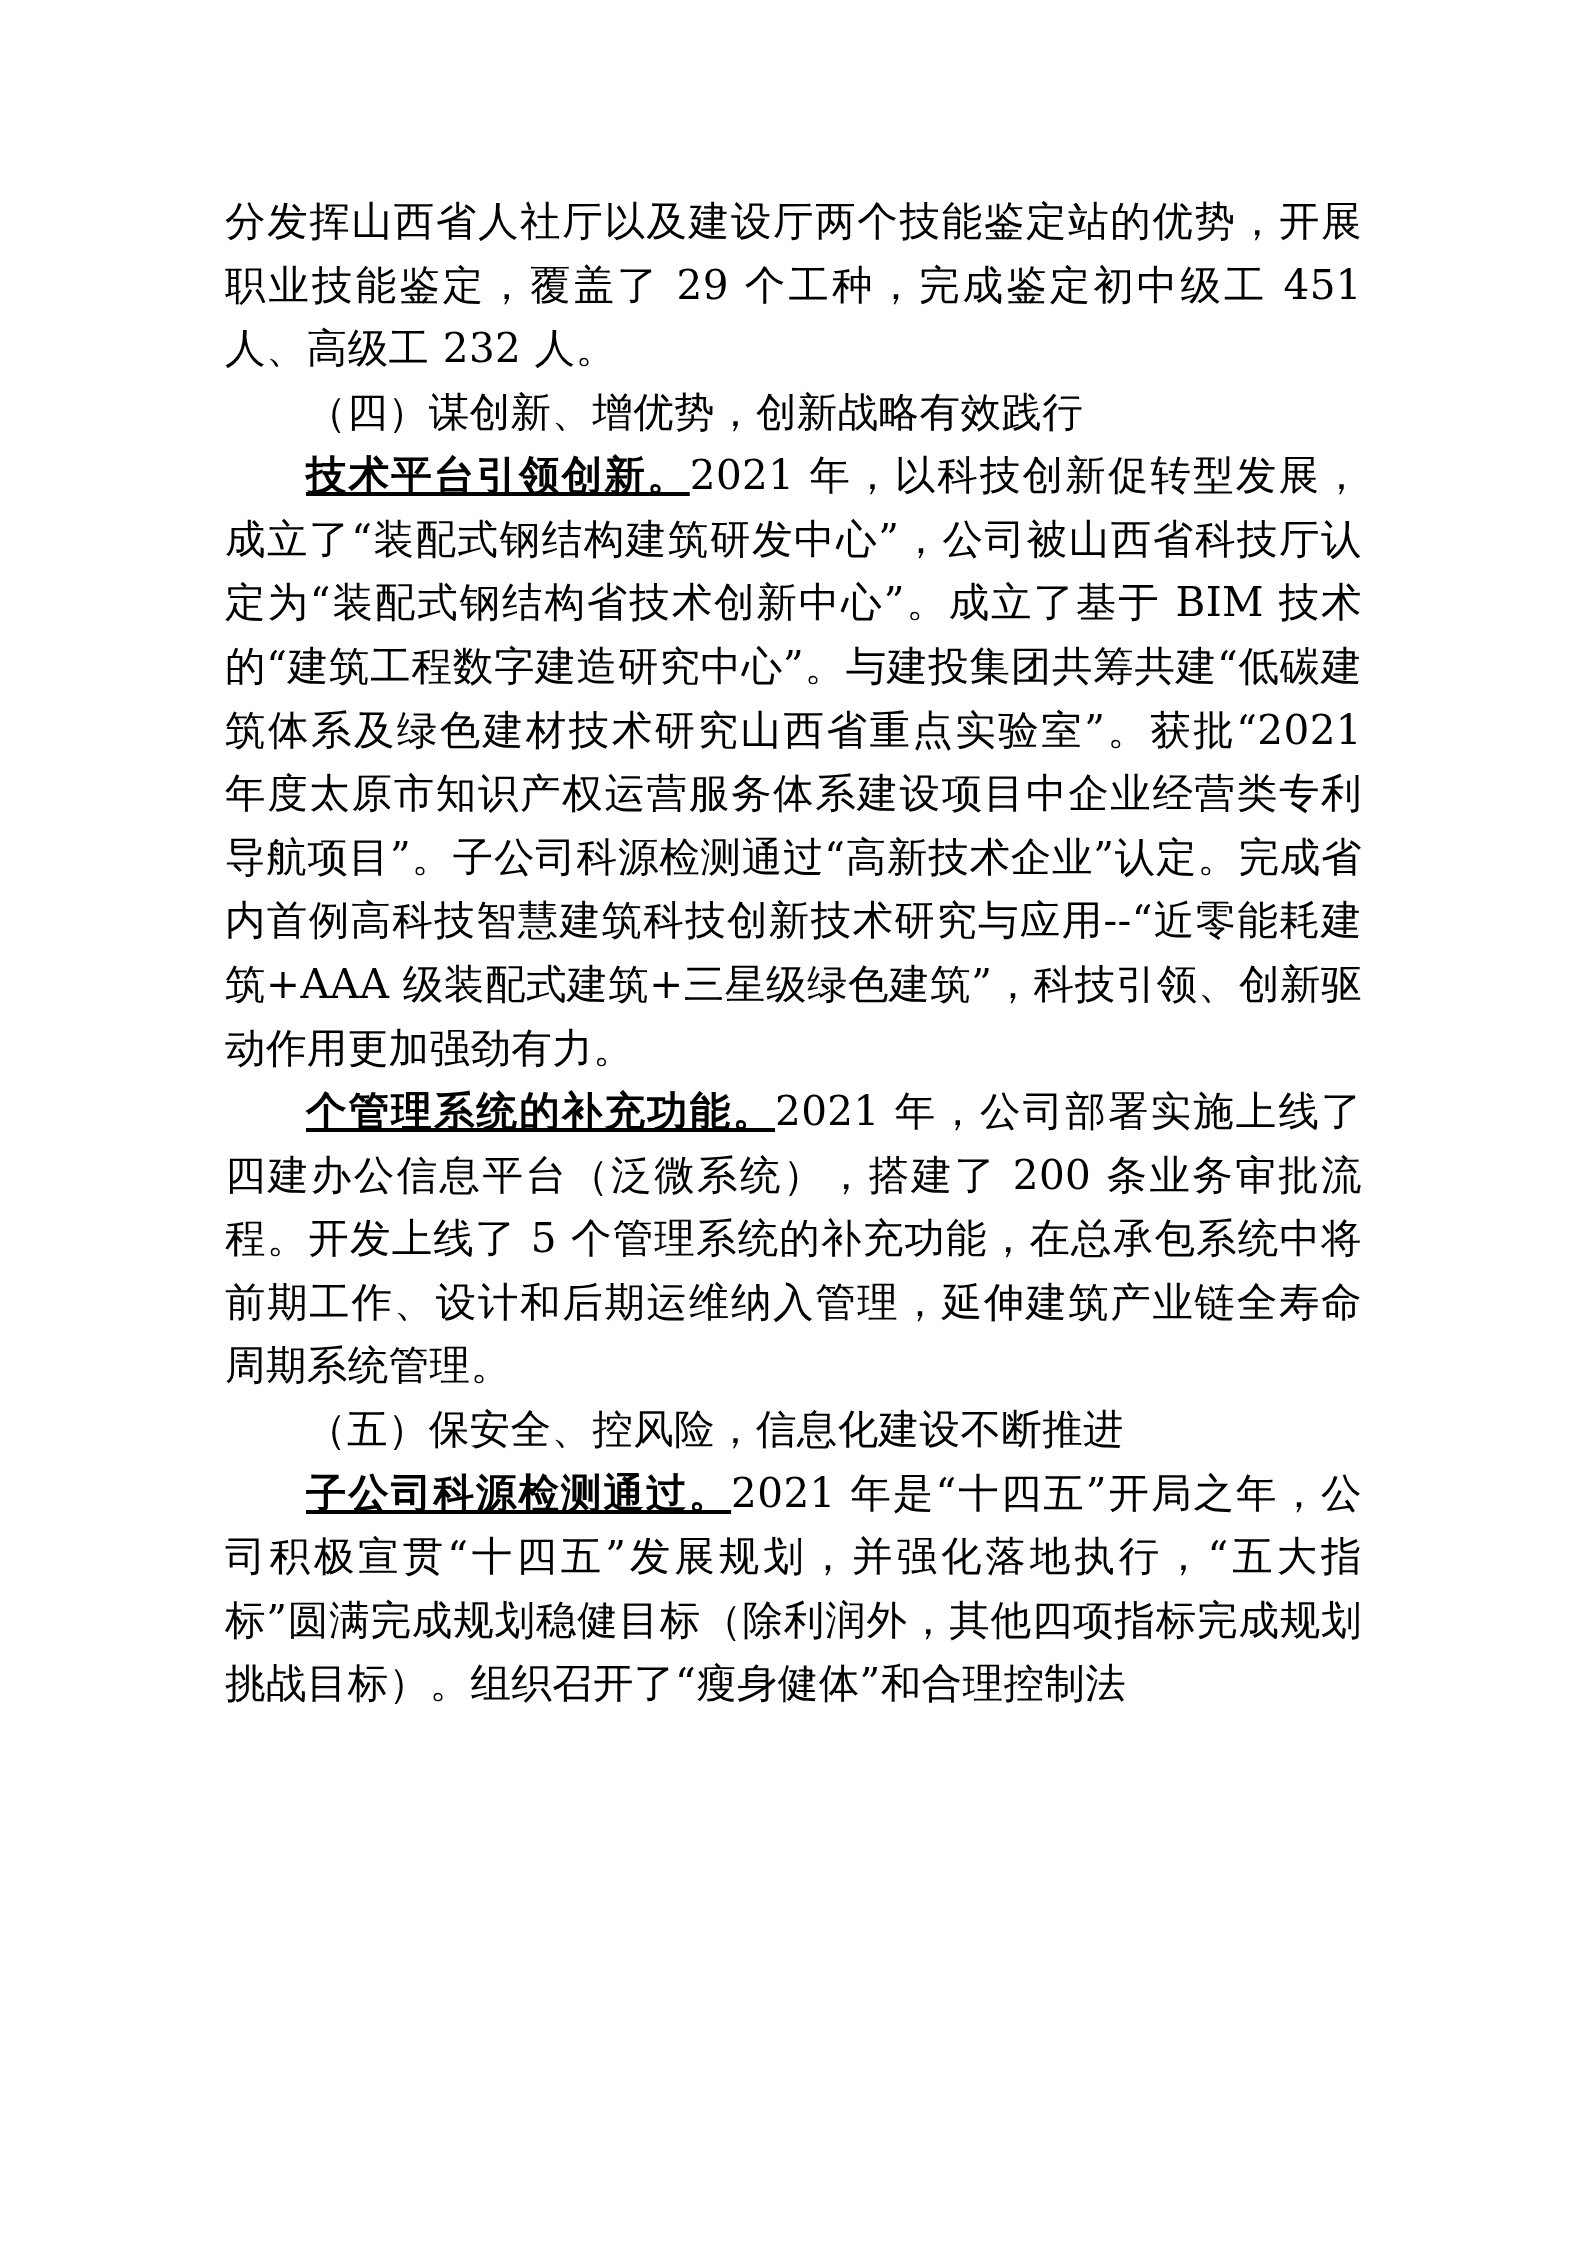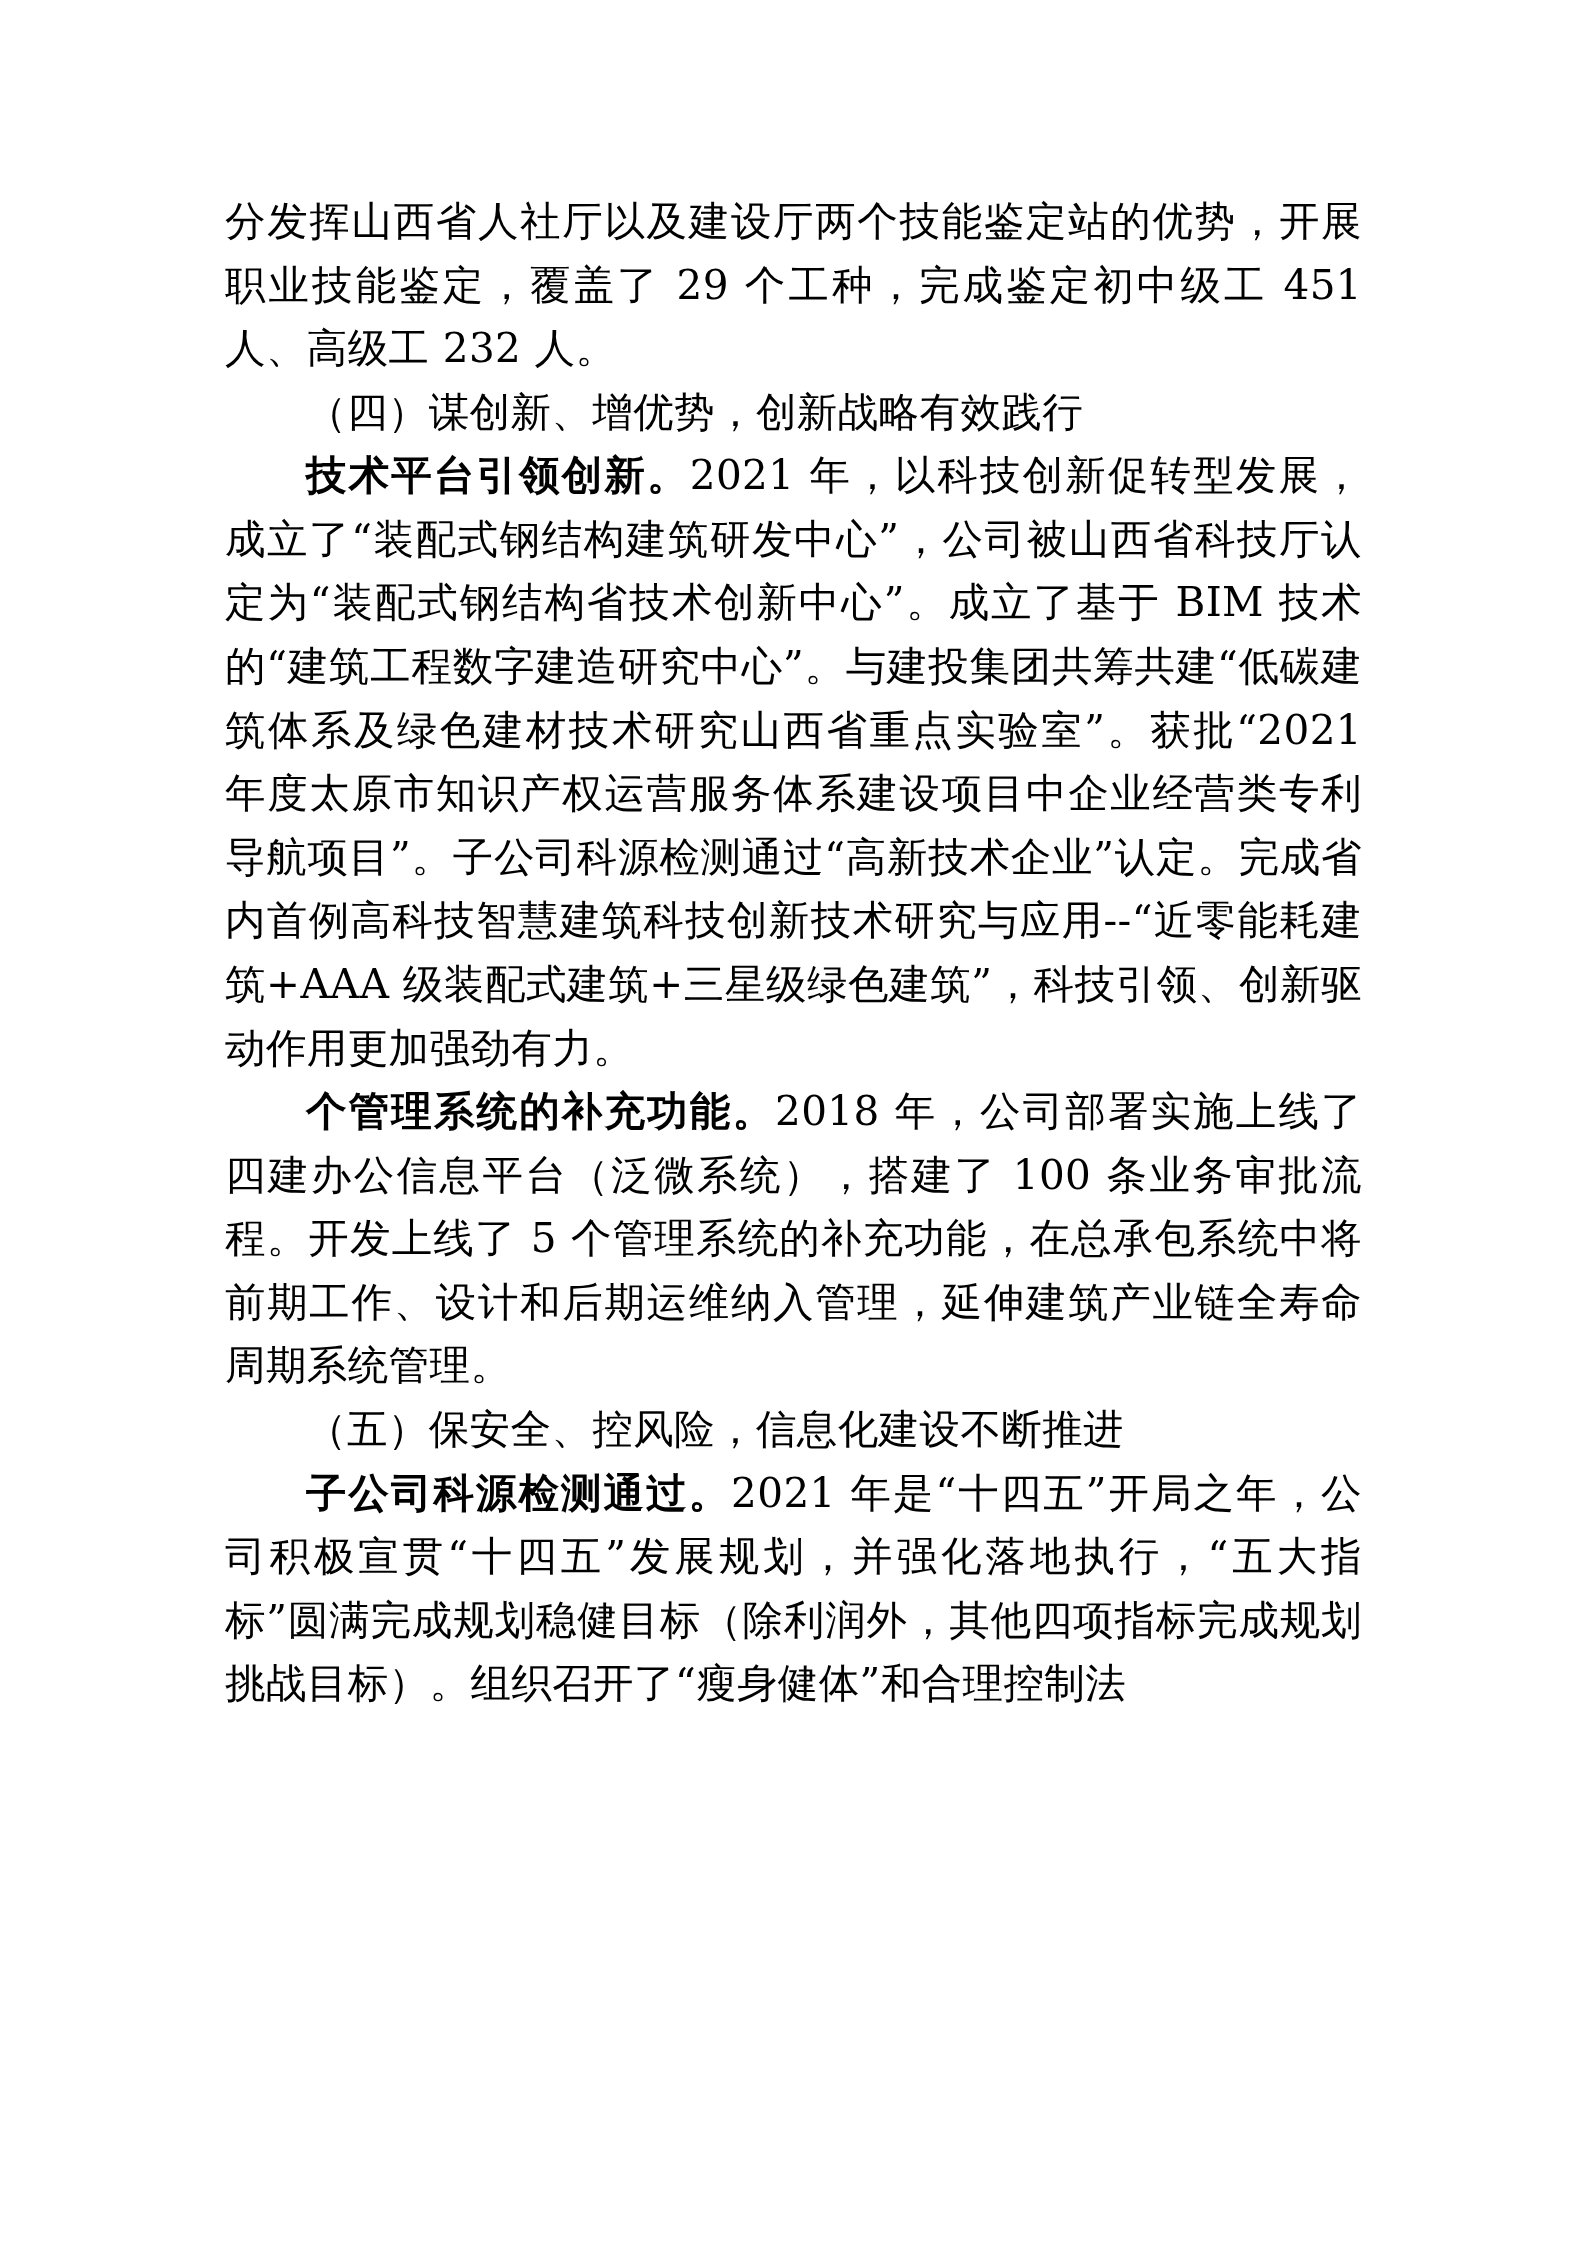--- a/index.html
+++ b/index.html
@@ -26,39 +26,40 @@
   }
   .para {
     margin: 0 0 0 0;
     text-indent: 0;
   }
   .para.indent {
     text-indent: 2em;
   }
   .lead {
     font-weight: bold;
+    text-decoration: underline;
   }
   .heading {
     text-indent: 2em;
     font-weight: normal;
     margin: 0;
   }
 </style>
 </head>
 <body>
 
 <div class="page">
   <div class="doc-body">
 
     <p class="para">分发挥山西省人社厅以及建设厅两个技能鉴定站的优势，开展职业技能鉴定，覆盖了 29 个工种，完成鉴定初中级工 451 人、高级工 232 人。</p>
 
     <p class="heading">（四）谋创新、增优势，创新战略有效践行</p>
 
     <p class="para indent"><span class="lead">技术平台引领创新。</span><span>2021 年，以科技创新促转型发展，成立了“装配式钢结构建筑研发中心”，公司被山西省科技厅认定为“装配式钢结构省技术创新中心”。成立了基于 BIM 技术的“建筑工程数字建造研究中心”。与建投集团共筹共建“低碳建筑体系及绿色建材技术研究山西省重点实验室”。获批“2021 年度太原市知识产权运营服务体系建设项目中企业经营类专利导航项目”。子公司科源检测通过“高新技术企业”认定。完成省内首例高科技智慧建筑科技创新技术研究与应用--“近零能耗建筑+AAA 级装配式建筑+三星级绿色建筑”，科技引领、创新驱动作用更加强劲有力。</span></p>
 
-    <p class="para indent"><span class="lead">个管理系统的补充功能。</span><span>2018 年，公司部署实施上线了四建办公信息平台（泛微系统），搭建了 100 条业务审批流程。开发上线了 5 个管理系统的补充功能，在总承包系统中将前期工作、设计和后期运维纳入管理，延伸建筑产业链全寿命周期系统管理。</span></p>
+    <p class="para indent"><span class="lead">个管理系统的补充功能。</span><span>2021 年，公司部署实施上线了四建办公信息平台（泛微系统），搭建了 200 条业务审批流程。开发上线了 5 个管理系统的补充功能，在总承包系统中将前期工作、设计和后期运维纳入管理，延伸建筑产业链全寿命周期系统管理。</span></p>
 
     <p class="heading">（五）保安全、控风险，信息化建设不断推进</p>
 
     <p class="para indent"><span class="lead">子公司科源检测通过。</span><span>2021 年是“十四五”开局之年，公司积极宣贯“十四五”发展规划，并强化落地执行，“五大指标”圆满完成规划稳健目标（除利润外，其他四项指标完成规划挑战目标）。组织召开了“瘦身健体”和合理控制法</span></p>
 
   </div>
 </div>
 
 </body></html>

